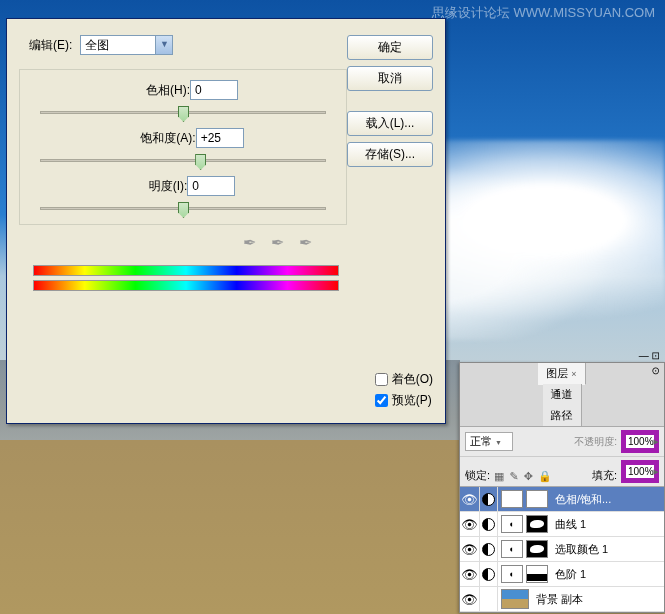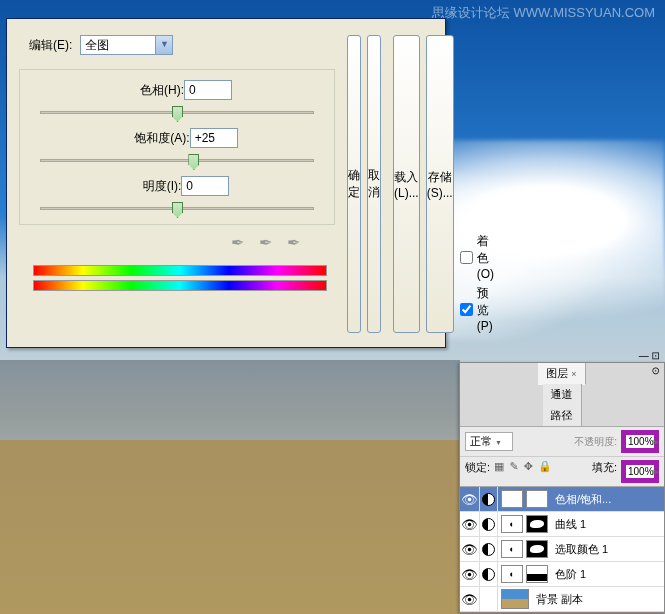--- a/index.html
+++ b/index.html
@@ -5,23 +5,23 @@
 * { box-sizing: border-box; margin: 0; padding: 0; font-family: "Microsoft YaHei", SimSun, Arial, sans-serif; }
 body { width: 665px; height: 614px; background: linear-gradient(to bottom, #0d52a3 0%, #2a7fd0 35%, #aac8de 45%, #c0d0d8 60%, #a89060 68%, #b09860 100%); position: relative; overflow: hidden; }
 .watermark { position: absolute; top: 4px; right: 10px; color: rgba(255,255,255,0.5); font-size: 13px; z-index: 1; }
 .clouds { position: absolute; top: 140px; right: 0; width: 400px; height: 200px; background: radial-gradient(ellipse at 70% 40%, #fff 20%, rgba(255,255,255,0.7) 35%, transparent 60%), radial-gradient(ellipse at 40% 60%, #eef4f8 25%, transparent 55%); filter: blur(2px); }
 .gray-clouds { position: absolute; top: 360px; left: 0; width: 460px; height: 80px; background: linear-gradient(to bottom, #7a868f, #9ca8b0); opacity: 0.85; }
 
 
 .dialog { position: absolute; top: 18px; left: 6px; width: 440px; background: #ece9d8; border: 1px solid #0a246a; box-shadow: 2px 2px 3px rgba(0,0,0,0.3); z-index: 10; }
 .titlebar { background: linear-gradient(to bottom, #2a6ac4 0%, #0f4aad 50%, #2a6ac4 100%); color: #fff; padding: 5px 6px; display: flex; align-items: center; justify-content: space-between; font-size: 13px; }
 .close-btn { width: 20px; height: 20px; background: linear-gradient(to bottom, #f08070, #c83020); border: 1px solid #fff; border-radius: 3px; color: #fff; font-size: 12px; text-align: center; line-height: 17px; cursor: pointer; }
-.dialog-body { padding: 16px 12px 14px 18px; display: flex; gap: 12px; }
+.dialog-body { padding: 16px 12px 14px 18px; display: flex; gap: 0; }
 .left-col { flex: 1; }
-.right-col { width: 86px; display: flex; flex-direction: row; gap: 6px; }
+.right-col { width: 86px; display: flex; flex-direction: column; gap: 6px; align-items: flex-end; }
 .edit-row { display: flex; align-items: center; gap: 8px; margin-bottom: 14px; margin-left: 4px; }
 .edit-row label { font-size: 12px; }
 .combo { display: flex; border: 1px solid #7f9db9; background: #fff; }
 .combo input { border: none; width: 74px; padding: 2px 4px; font-size: 12px; outline: none; }
 .combo .arrow { width: 17px; background: linear-gradient(to bottom, #cee0f4, #a4c1e4); border-left: 1px solid #7f9db9; text-align: center; line-height: 16px; font-size: 9px; color: #4a6a97; cursor: pointer; }
 .group { border: 1px solid #d0d0c0; padding: 10px 12px 0 12px; margin-left: -6px; }
 .slider-row { margin-bottom: 8px; }
 .slider-label-row { display: flex; justify-content: center; align-items: center; padding: 0 8px 0 26px; margin-bottom: 6px; }
 .slider-label-row label { font-size: 12px; }
 .numbox { width: 48px; border: 1px solid #7f9db9; padding: 2px 4px; font-size: 12px; text-align: left; background: #fff; }
@@ -43,21 +43,21 @@
 .tab { padding: 3px 8px; border-right: 1px solid #aaa; cursor: pointer; background: #e8e8e8; }
 .tab.active { background: #f4f4f4; border-bottom: 1px solid #f4f4f4; margin-bottom: -1px; }
 .tab-close { font-size: 9px; padding-left: 3px; color: #666; }
 .panel-menu { position: absolute; right: 4px; top: 2px; font-size: 10px; cursor: pointer; }
 .panel-collapse { position: absolute; right: 4px; top: -13px; font-size: 10px; }
 .opacity-row { display: flex; align-items: center; padding: 3px 5px; gap: 4px; border-bottom: 1px solid #ccc; }
 .opacity-row .sel { border: 1px solid #aaa; background: #fff; padding: 1px 4px; font-size: 11px; width: 48px;}
 .opacity-row .lbl { color: #888; font-size: 10px; margin-left: auto;}
 .pct-box { border: 5px solid #a21caf; background: #fff; width: 38px; padding: 1px 2px; font-size: 10px; display: flex; align-items: center;}
 .pct-box .arr { font-size: 7px; margin-left: auto; color: #666; }
-.lock-row { display: flex; align-items: flex-start; padding: 3px 5px; gap: 4px; border-bottom: 1px solid #aaa; }
+.lock-row { display: flex; align-items: flex-end; padding: 3px 5px; gap: 4px; border-bottom: 1px solid #aaa; }
 .lock-row .icons { display: flex; gap: 5px; color: #666; font-size: 11px;}
 .layers { background: #fff; }
 .layer { display: flex; align-items: center; border-bottom: 1px solid #ddd; height: 25px; }
 .layer.selected { background: #5a7fbf; color: #fff; }
 .vis { width: 20px; text-align: center; border-right: 1px solid #ddd; height: 100%; display: flex; align-items: center; justify-content: center; font-size: 13px;}
 .link { width: 18px; text-align: center; border-right: 1px solid #ddd; height: 100%; display: flex; align-items: center; justify-content: center; font-size: 11px;}
 .layer-thumbs { display: flex; align-items: center; gap: 3px; padding: 0 3px; }
 .thumb-icon { width: 22px; height: 18px; border: 1px solid #888; background: #fff; display: flex; align-items: center; justify-content: center; font-size: 9px; overflow: hidden;}
 .adj-circle { width: 13px; height: 13px; border-radius: 50%; background: linear-gradient(to right, #000 50%, #fff 50%); border: 1px solid #000;}
 .mask-black { background: #000; position: relative;}

